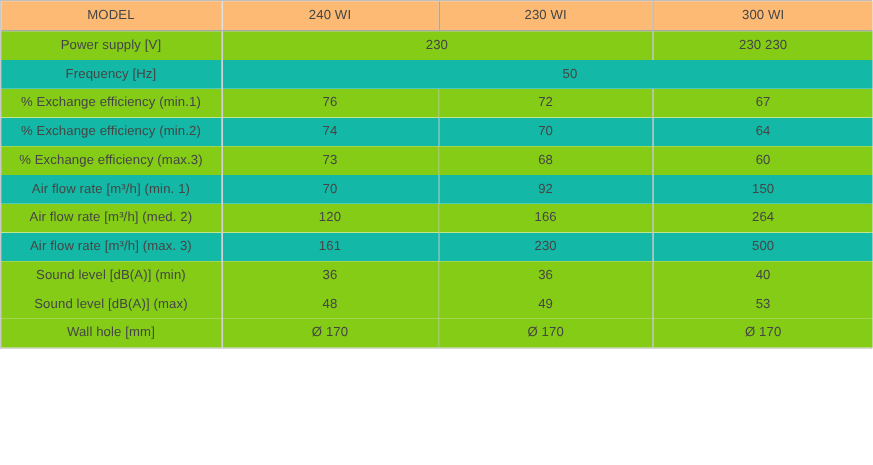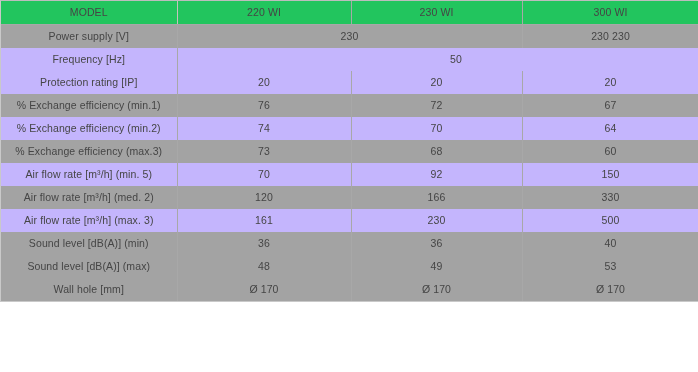--- a/index.html
+++ b/index.html
@@ -36,29 +36,29 @@
     white-space: nowrap;
     overflow: hidden;
     border-right: 1px solid #a8a8a8;
     box-sizing: border-box;
   }
   #spec-table td:last-child, #spec-table th:last-child {
     border-right: 1px solid #c9c9c9;
     text-align: center;
   }
   #spec-table tr.row-head th {
-    background: #22c55e;
+    background: #fdba74;
     border-bottom: 1px solid #a8a8a8;
     font-size: 10.5px;
   }
   #spec-table tr.row-head th:first-child {
     border-right: 1px solid #c6c2be;
   }
-  #spec-table tr.shade td { background: #c4b5fd; }
-  #spec-table tr.plain td { background: #a3a3a3; }
+  #spec-table tr.shade td { background: #14b8a6; }
+  #spec-table tr.plain td { background: #84cc16; }
 
   
   #spec-table td.span-all { border-right: 1px solid #c9c9c9; padding-left: 40px; }
   #spec-table td.span-two { border-right: 1px solid #a8a8a8; }
 
   
   .table-frame {
     border: 1px solid #c9c9c9;
     border-top: 1px solid #bdbdbd;
     width: 698px;
@@ -75,70 +75,64 @@
   <table id="spec-table">
     <colgroup>
       <col class="c-label">
       <col class="c-d1">
       <col class="c-d2">
       <col class="c-d3">
     </colgroup>
     <thead>
       <tr class="row-head">
         <th>MODEL</th>
-        <th>220 WI</th>
+        <th>240 WI</th>
         <th>230 WI</th>
         <th>300 WI</th>
       </tr>
     </thead>
     <tbody id="spec-body">
         <tr class="plain">
           <td>Power supply [V]</td>
           <td colspan="2" class="span-two">230</td>
           <td>230 230</td>
         </tr>
         <tr class="shade">
           <td>Frequency [Hz]</td>
           <td colspan="3" class="span-all">50</td>
-        </tr>
-        <tr class="shade">
-          <td>Protection rating [IP]</td>
-          <td>20</td>
-          <td>20</td>
-          <td>20</td>
         </tr>
         <tr class="plain">
           <td>% Exchange efficiency (min.1)</td>
           <td>76</td>
           <td>72</td>
           <td>67</td>
         </tr>
         <tr class="shade">
           <td>% Exchange efficiency (min.2)</td>
           <td>74</td>
           <td>70</td>
           <td>64</td>
         </tr>
         <tr class="plain">
           <td>% Exchange efficiency (max.3)</td>
           <td>73</td>
           <td>68</td>
           <td>60</td>
         </tr>
         <tr class="shade">
-          <td>Air flow rate [m³/h] (min. 5)</td>
+          <td>Air flow rate [m³/h] (min. 1)</td>
           <td>70</td>
           <td>92</td>
           <td>150</td>
         </tr>
         <tr class="plain">
           <td>Air flow rate [m³/h] (med. 2)</td>
           <td>120</td>
           <td>166</td>
-          <td>330</td>
+          <td>264</td>
         </tr>
         <tr class="shade">
           <td>Air flow rate [m³/h] (max. 3)</td>
           <td>161</td>
           <td>230</td>
           <td>500</td>
         </tr>
         <tr class="plain">
           <td>Sound level [dB(A)] (min)</td>
           <td>36</td>

